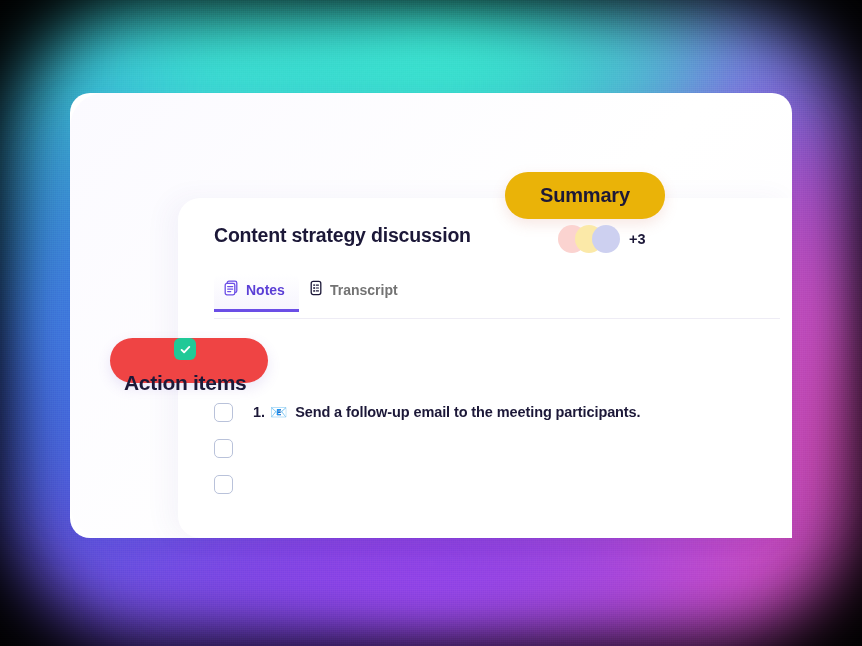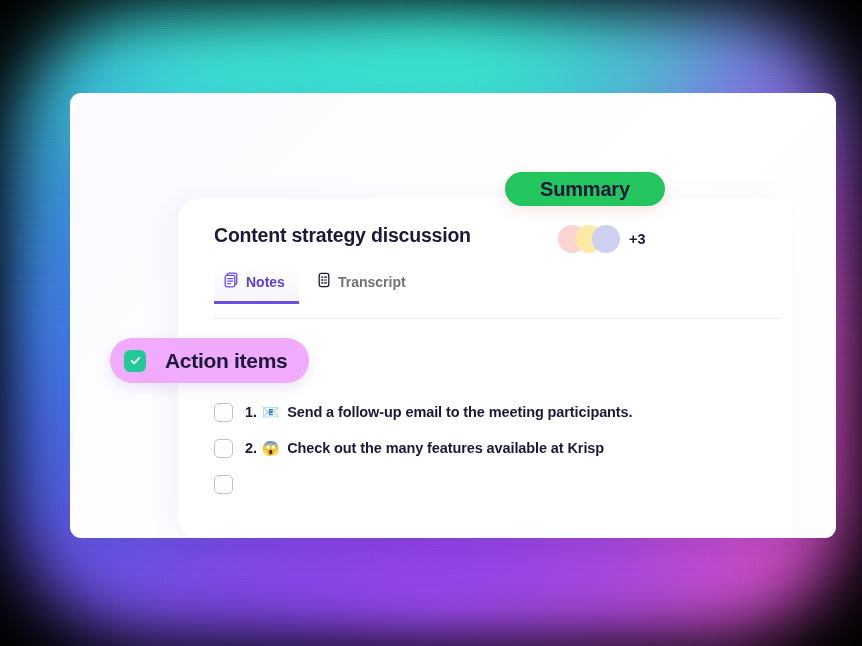--- a/index.html
+++ b/index.html
@@ -78,23 +78,22 @@
   }
 
   
   .outer-card {
     position: absolute;
     left: 70px;
     top: 93px;
     width: 722px;
     height: 445px;
     background: #ffffff;
-    border-radius: 11px;
+    border-radius: 20px;
     box-shadow: 0 18px 50px rgba(40,20,90,0.16);
-    padding-left: 44px;
   }
 
   
   .outer-tint {
     position: absolute;
     left: 0;
     top: 0;
     right: 0;
     bottom: 0;
     border-radius: 34px;
@@ -125,23 +124,23 @@
     letter-spacing: -0.2px;
     white-space: nowrap;
   }
 
   
   .summary-pill {
     position: absolute;
     left: 505px;
     top: 172px;
     width: 160px;
-    height: 34px;
+    height: 47px;
     border-radius: 23px;
-    background: #22c55e;
+    background: #eab308;
     display: flex;
     align-items: center;
     justify-content: center;
     box-shadow: 0 5px 14px rgba(210,120,100,0.18);
     z-index: 12;
   }
   .summary-pill-label {
     font-size: 20px;
     font-weight: bold;
     color: #1c1838;
@@ -167,24 +166,24 @@
     margin-left: 9px;
     font-size: 14.5px;
     font-weight: bold;
     color: #1c1838;
   }
 
   
   .tabs {
     position: absolute;
     left: 36px;
-    top: 68px;
+    top: 76px;
     display: flex;
     align-items: flex-end;
-    gap: 8px;
+    gap: 0;
   }
   .tab {
     display: flex;
     align-items: center;
     gap: 7px;
     padding: 6px 14px 9px 10px;
     border-bottom: 3px solid transparent;
     cursor: pointer;
   }
   .tab.active {
@@ -206,26 +205,27 @@
   }
 
   
   .action-pill {
     position: absolute;
     left: 110px;
     top: 338px;
     height: 45px;
     padding: 0 22px 0 14px;
     border-radius: 23px;
-    background: #f0abfc;
-    display: flex;
-    align-items: center;
-    gap: 19px;
+    background: #ef4444;
+    display: flex;
+    align-items: center;
+    gap: 11px;
     box-shadow: 0 5px 14px rgba(110,80,200,0.14);
     z-index: 12;
+    flex-direction: column;
   }
   .action-check {
     width: 22px;
     height: 22px;
     border-radius: 6px;
     background: #20c997;
     display: flex;
     align-items: center;
     justify-content: center;
     flex: none;
@@ -259,20 +259,21 @@
     background: #ffffff;
     flex: none;
     cursor: pointer;
   }
   .item-text {
     font-size: 14.5px;
     font-weight: bold;
     color: #1c1838;
     white-space: nowrap;
     letter-spacing: -0.1px;
+    margin-left: 8px;
   }
   .item-num { margin-right: 2px; }
   .item-emoji { font-size: 14px; margin-right: 3px; }
 
   .inner-bottom-fade {
     position: absolute;
     left: 0; right: 0; bottom: 0;
     height: 1px;
     background: transparent;
   }
@@ -331,25 +332,20 @@
           <div class="item-checkbox"></div>
           <div class="item-text">
             <span class="item-num">1.</span>
             <span class="item-emoji">📧</span>
             <span>Send a follow-up email to the meeting participants.</span>
           </div>
         </div>
 
         <div class="item-row">
           <div class="item-checkbox"></div>
-          <div class="item-text">
-            <span class="item-num">2.</span>
-            <span class="item-emoji">😱</span>
-            <span>Check out the many features available at Krisp</span>
-          </div>
         </div>
 
 
         <div class="item-row">
           <div class="item-checkbox"></div>
         </div>
 
       </div>
 
       <div class="inner-bottom-fade"></div>

